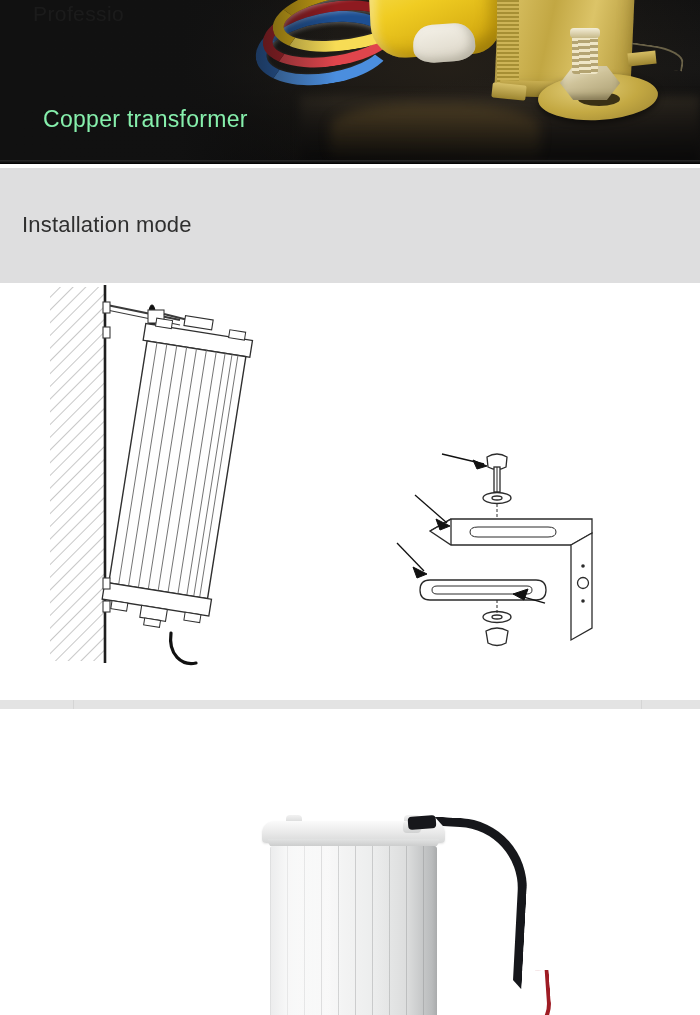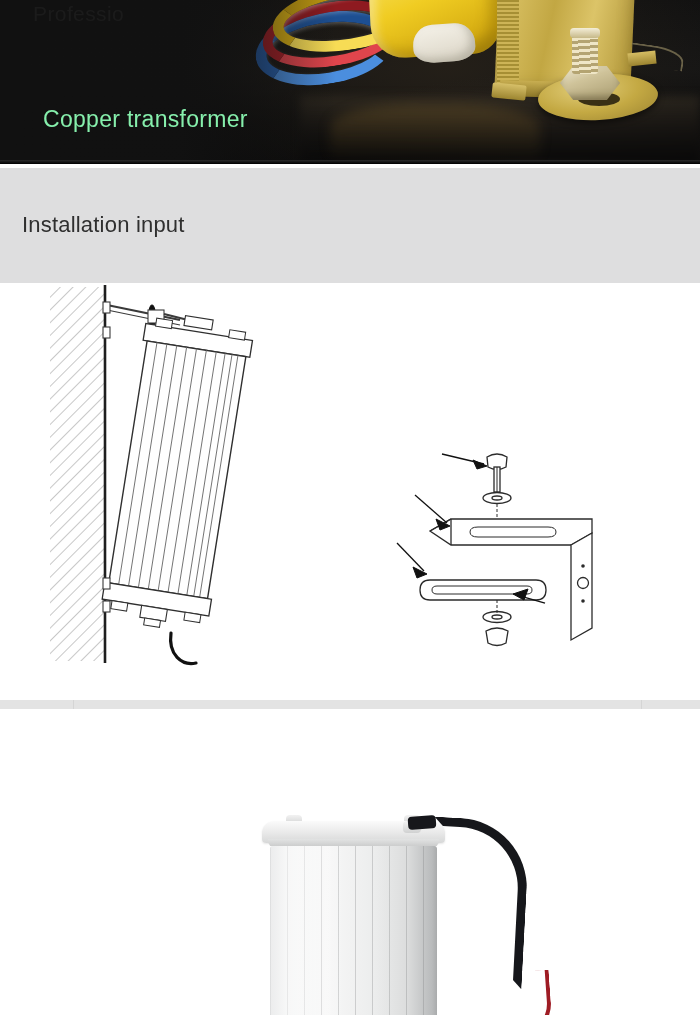--- a/index.html
+++ b/index.html
@@ -289,21 +289,21 @@
 
       <div class="hero-vignette"></div>
     </div>
 
     <div class="ghost-text">Professio</div>
     <div class="hero-title">Copper transformer</div>
   </div>
   <div class="hero-edge-line"></div>
 
   <div class="band"></div>
-  <div class="band-title">Installation input</div>
+  <div class="band-title">Installation mode</div>
 
   <div class="diagram">
     <svg width="700" height="417" viewBox="0 0 700 417">
       <defs>
         <pattern id="hatch" width="9" height="9" patternUnits="userSpaceOnUse" patternTransform="rotate(45)">
           <line x1="0" y1="0" x2="0" y2="9" stroke="#9a9a9a" stroke-width="1.1"></line>
         </pattern>
       </defs>
 
       <g>

